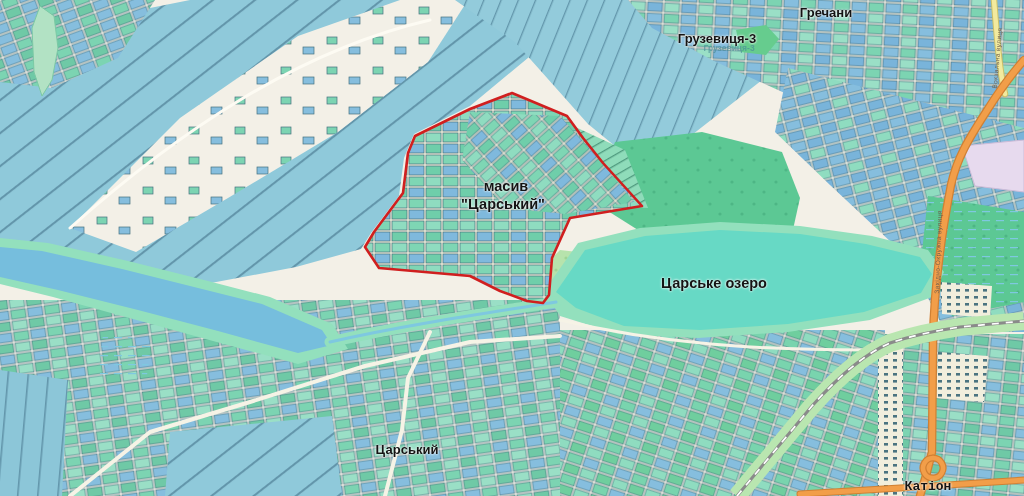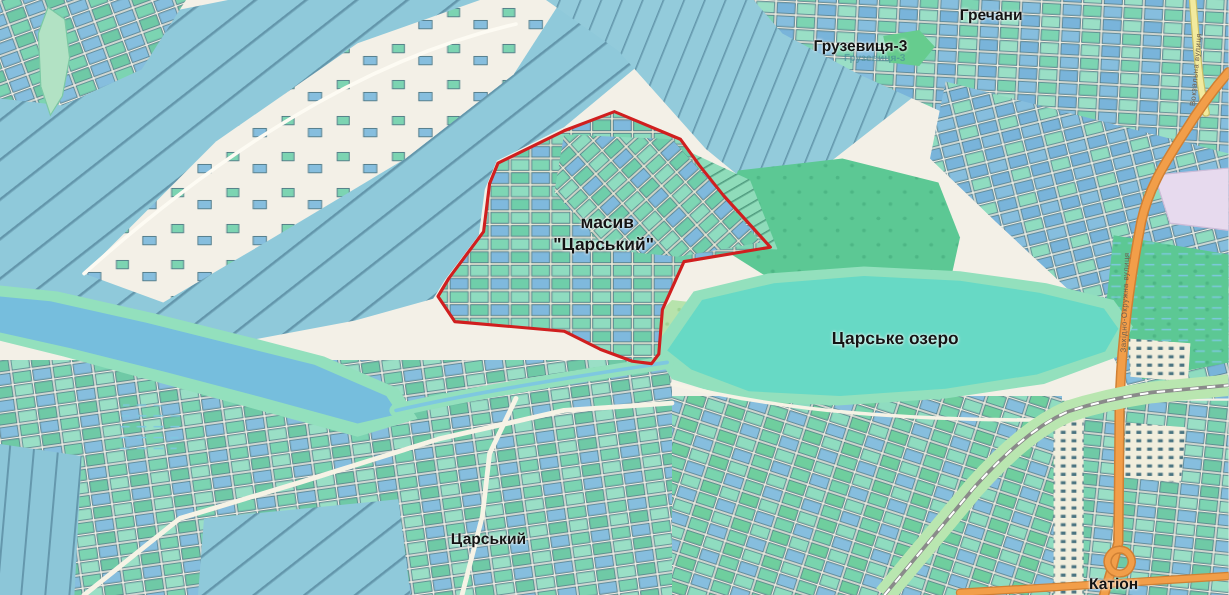--- a/index.html
+++ b/index.html
@@ -14,23 +14,23 @@
     font-weight:700;font-size:13px;color:#141414;white-space:nowrap;
     text-shadow:0 0 2px rgba(255,255,255,.95),0 0 3px rgba(255,255,255,.85);
     pointer-events:none;
   }
   #lbl-masiv-line1,#lbl-masiv-line2,#lbl-lake{font-size:14.5px;}
   #lbl-grechany{left:826px;top:12px;}
   #lbl-gruzevytsia{left:717px;top:38px;}
   #lbl-gruzevytsia-ghost{left:729px;top:48px;font-size:8.5px;color:rgba(75,142,152,.7);text-shadow:none;}
   #lbl-masiv-line1{left:506px;top:186px;text-align:center;}
   #lbl-masiv-line2{left:503px;top:204px;}
-  #lbl-lake{left:714px;top:283px;margin-left:32px;}
+  #lbl-lake{left:714px;top:283px;}
   #lbl-sharovechka{left:407px;top:449px;}
-  #lbl-kation{left:928px;top:486px;}
+  #lbl-kation{left:928px;top:486px;font-family:Liberation Mono, monospace;}
   .street-label{
     font-size:6.5px;font-weight:400;color:#6f5f4d;letter-spacing:.4px;
     text-shadow:none;
   }
   #lbl-street-vokzalna{left:997px;top:58px;transform:translate(-50%,-50%) rotate(-85deg);}
   #lbl-street-zakhidno{left:938px;top:252px;transform:translate(-50%,-50%) rotate(-88deg);}
 </style>
 </head>
 <body>
 

